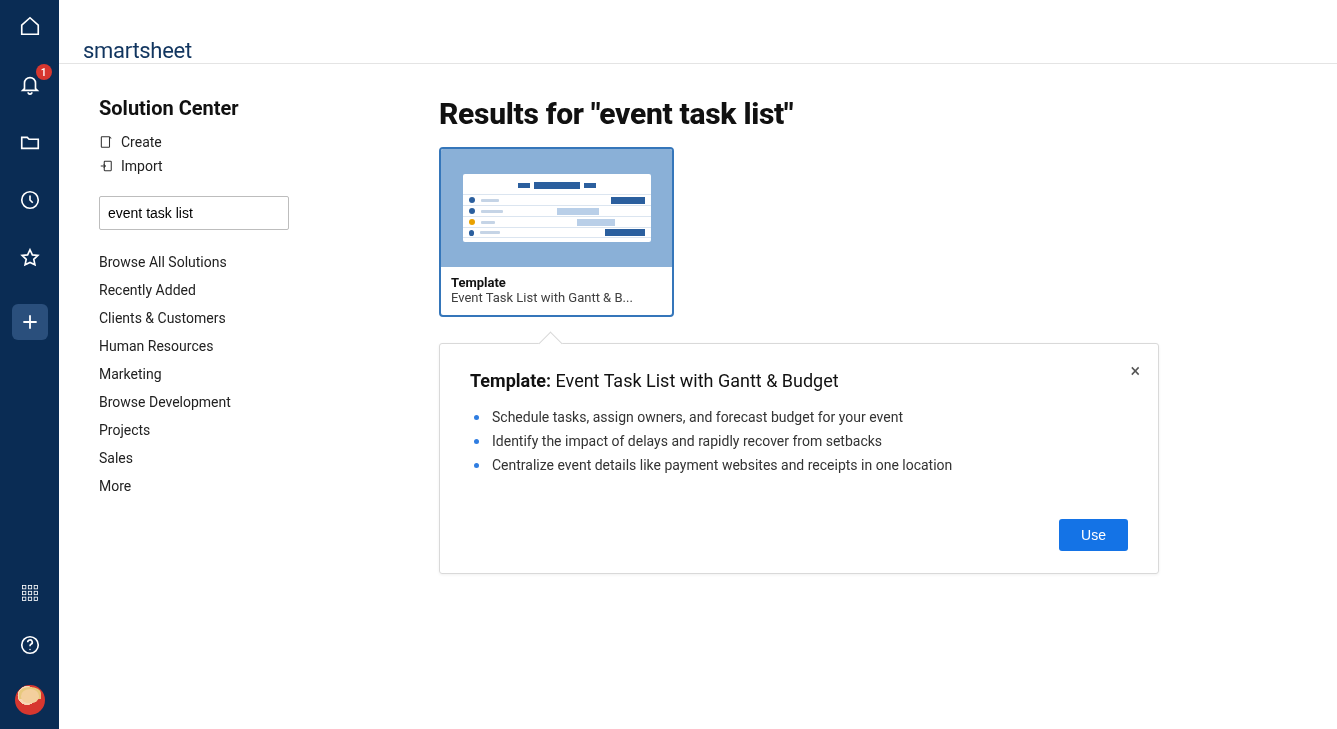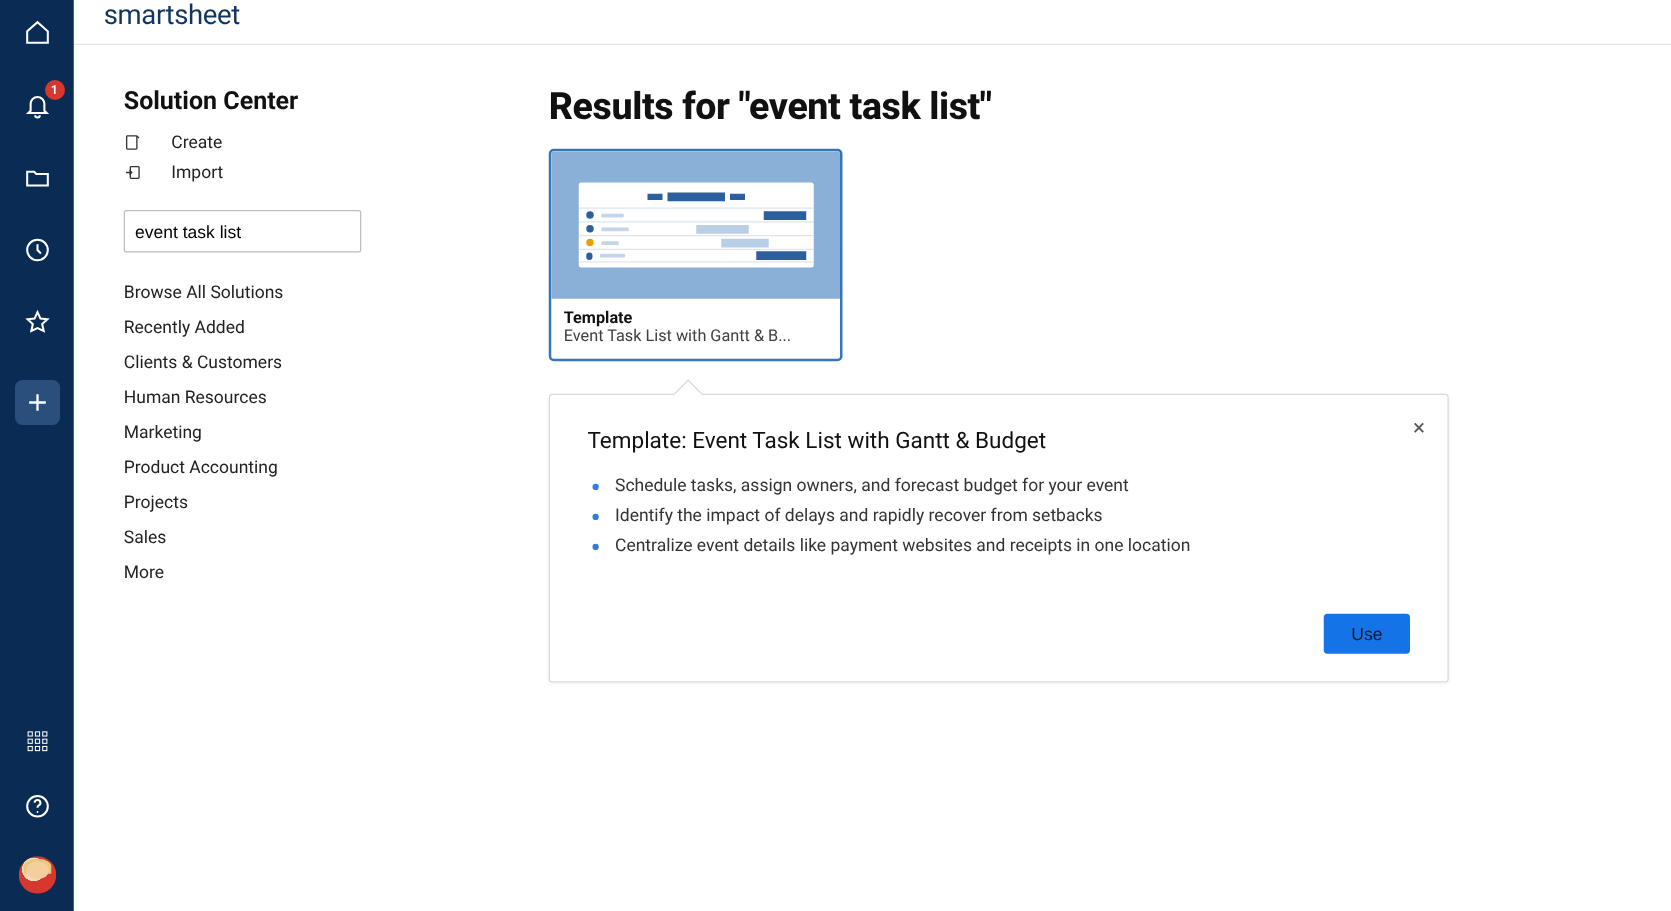--- a/index.html
+++ b/index.html
@@ -46,35 +46,35 @@
     background: #f3cf9d; border-radius: 50% 50% 45% 45%;
   }
   .avatar::before {
     content:""; position:absolute; top:2px; left:4px; width:22px; height:12px;
     background: #e7c97d; border-radius: 50% 50% 0 0;
   }
 
   
   .main { flex: 1; display: flex; flex-direction: column; min-width: 0; }
   .topbar {
-    height: 36px; border-bottom: 1px solid #e4e4e4; display: flex; align-items: flex-start;
+    height: 64px; border-bottom: 1px solid #e4e4e4; display: flex; align-items: flex-end;
     padding: 0 24px;
   }
   .logo { color: #11355f; font-size: 22px; font-weight: 500; letter-spacing: -0.3px; }
   .logo .ss { font-weight: 400; }
 
   .content { flex:1; display:flex; padding: 32px 12px 0 40px; overflow:auto; }
 
   
   .side {
     width: 340px; flex-shrink: 0;
   }
   .side h2 { font-size: 20px; font-weight: 700; margin-bottom: 14px; }
   .side-actions { display:flex; flex-direction:column; gap:8px; margin-bottom: 22px; }
-  .side-action { display:flex; align-items:center; gap:24px; font-size:14px; color:#222; cursor:pointer; }
+  .side-action { display:flex; align-items:center; gap:8px; font-size:14px; color:#222; cursor:pointer; }
   .side-action svg { width:14px; height:14px; stroke:#333; fill:none; }
 
   .searchbox {
     width: 190px; height: 34px; border:1px solid #bdbdbd; border-radius:2px;
     display:flex; align-items:center; padding: 0 8px; margin-bottom: 24px;
   }
   .searchbox input {
     flex:1; border:none; outline:none; font-size:14px; background:transparent;
   }
   .searchbox svg { width:16px; height:16px; stroke:#333; fill:none; cursor:pointer; }
@@ -101,30 +101,30 @@
     width: 720px; max-width: 100%;
     padding: 26px 30px 22px; position:relative;
     box-shadow: 0 1px 3px rgba(0,0,0,0.06);
   }
   .detail::before {
     content:""; position:absolute; top:-9px; left:102px;
     width:16px; height:16px; background:#fff; border-left:1px solid #d9d9d9; border-top:1px solid #d9d9d9;
     transform: rotate(45deg);
   }
   .detail-head { font-size:18px; margin-bottom:14px; }
-  .detail-head .lbl { font-weight:400; }
+  .detail-head .lbl { font-weight:700; }
   .detail-close { position:absolute; top:18px; right:18px; cursor:pointer; color:#555; font-size:18px; line-height:1; }
   .detail ul { list-style:none; padding-left: 4px; }
   .detail li { font-size:14px; color:#333; padding:4px 0 4px 18px; position:relative; }
   .detail li::before {
     content:""; position:absolute; left:0; top:10px; width:5px; height:5px; border-radius:50%; background:#2f7de1;
   }
   .use-row { display:flex; justify-content:flex-end; margin-top: 42px; }
   .use-btn {
-    background:#1473e6; color:#0f172a; border:none; border-radius:3px;
+    background:#1473e6; color:#ffffff; border:none; border-radius:3px;
     padding: 8px 22px; font-size:14px; cursor:pointer;
   }
 
   
   .mini {
     width: 188px; background:#fff; border-radius:2px; padding:6px 0 4px;
   }
   .mini-top { height:10px; margin:0 6px 4px; display:flex; justify-content:center; gap:4px; align-items:center; }
   .mini-top .a { width:12px; height:5px; background:#2b5f9e; }
   .mini-top .b { width:46px; height:7px; background:#2b5f9e; }
@@ -233,21 +233,21 @@
             <path d="M15 15 l5 5"></path>
           </svg>
       </div>
 
       <div class="cat-list">
         <div class="cat-item">Browse All Solutions</div>
         <div class="cat-item">Recently Added</div>
         <div class="cat-item">Clients &amp; Customers</div>
         <div class="cat-item">Human Resources</div>
         <div class="cat-item">Marketing</div>
-        <div class="cat-item">Product Accounting</div>
+        <div class="cat-item">Browse Development</div>
         <div class="cat-item">Projects</div>
         <div class="cat-item">Sales</div>
         <div class="cat-item">More</div>
       </div>
     </aside>
 
     <section class="results">
       <h1>Results for "event task list"</h1>
 
       <div class="card">

